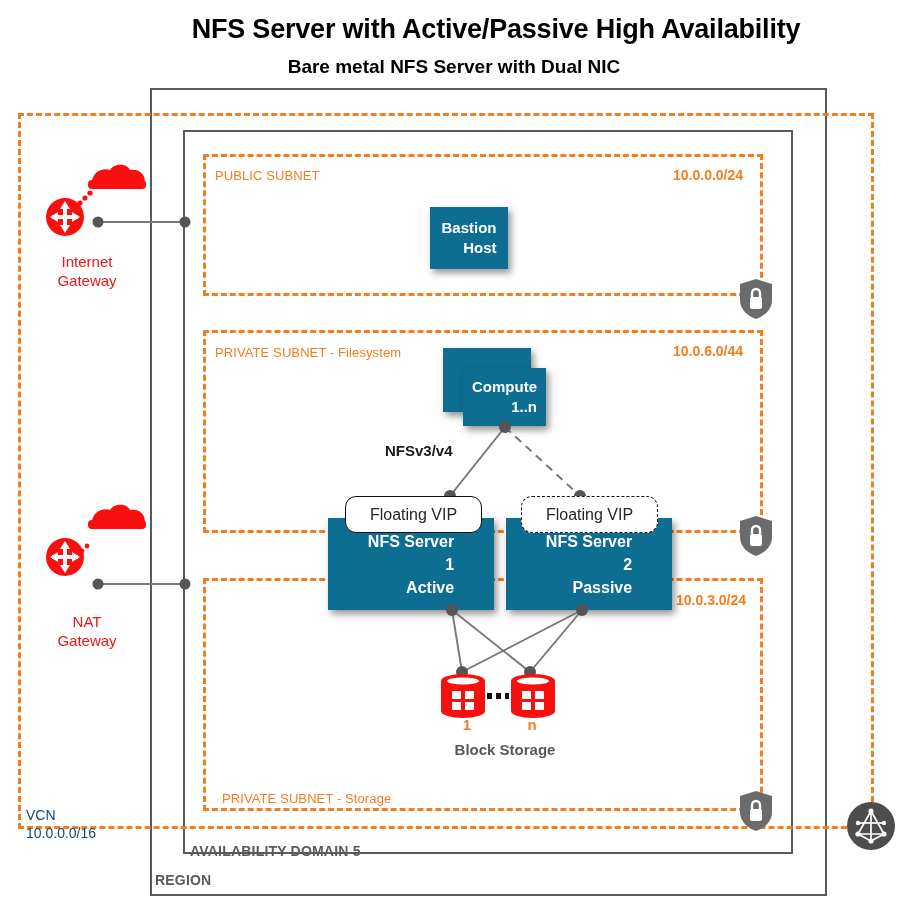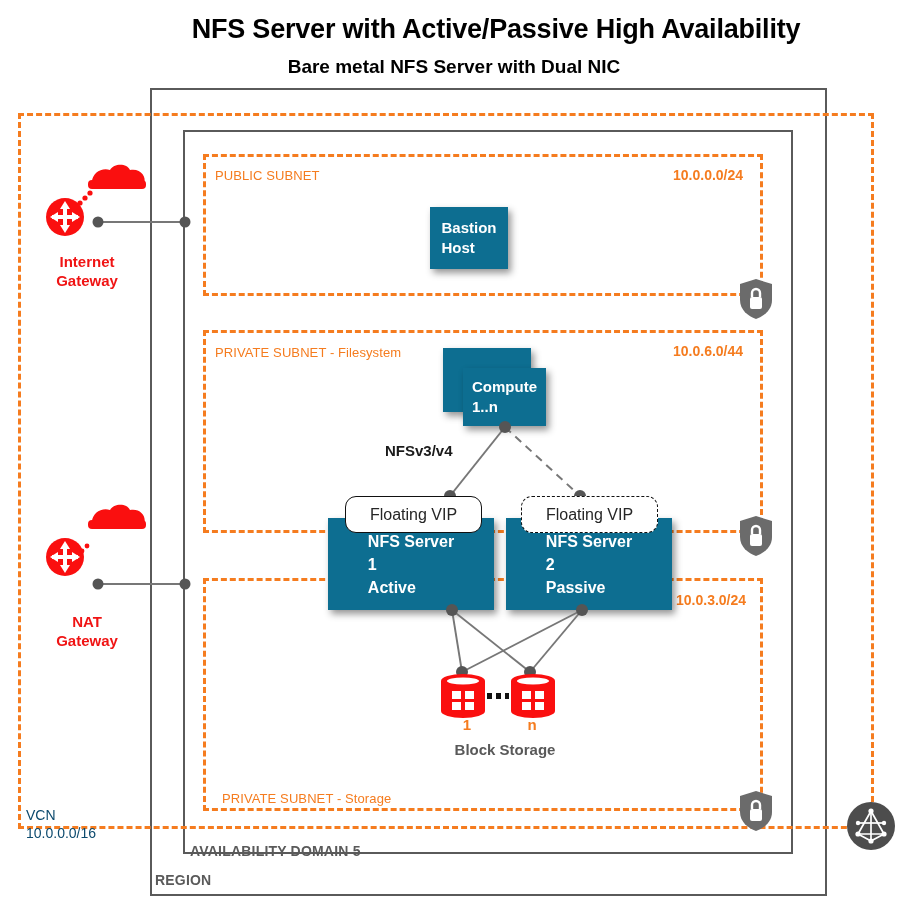--- a/index.html
+++ b/index.html
@@ -30,36 +30,36 @@
   .cidr{font-size:14px;font-weight:bold;color:#f57c1f;}
 
   #lbl-public{left:215px;top:168px;}
   #cidr-public{left:673px;top:167px;}
   #lbl-fs{left:215px;top:345px;}
   #cidr-fs{left:673px;top:343px;}
   #lbl-storage{left:222px;top:791px;}
   #cidr-storage{left:676px;top:592px;}
 
   
-  .node{background:#0d6e91;color:#ffffff;font-weight:bold;display:flex;align-items:center;justify-content:center;text-align:left;
+  .node{background:#0d6e91;color:#ffffff;font-weight:bold;display:flex;align-items:center;justify-content:center;text-align:right;
         box-shadow:3px 4px 7px rgba(0,0,0,0.42);line-height:20px;}
   #bastion{left:430px;top:207px;width:78px;height:62px;font-size:15px;}
   #compute-back{left:443px;top:348px;width:88px;height:64px;background:#0d6e91;box-shadow:3px 4px 7px rgba(0,0,0,0.42);}
   #compute-front{left:463px;top:368px;width:83px;height:58px;font-size:15px;}
   #nfs1{left:328px;top:518px;width:166px;height:92px;font-size:16px;line-height:23px;}
   #nfs2{left:506px;top:518px;width:166px;height:92px;font-size:16px;line-height:23px;}
 
   
   .vip{background:#ffffff;border-radius:11px;display:flex;align-items:center;justify-content:center;
        font-size:16px;color:#262626;height:35px;}
   #vip1{left:345px;top:496px;width:135px;border:1.6px solid #111;}
   #vip2{left:521px;top:496px;width:135px;border:1.6px dashed #111;}
 
   
-  .gw-label{text-align:center;font-size:15px;font-weight:bold;color:#f01414;line-height:19px;width:130px;}
+  .gw-label{text-align:center;font-size:15px;font-weight:normal;color:#f01414;line-height:19px;width:130px;}
   #ig-label{left:22px;top:252px;}
   #nat-label{left:22px;top:612px;}
 
   
   .cyl-label{font-size:15px;color:#f57c1f;font-weight:bold;text-align:center;width:30px;}
   #cyl1-lbl{left:452px;top:716px;}
   #cyln-lbl{left:517px;top:716px;}
   #storage-caption{left:360px;top:740px;width:290px;text-align:center;font-size:15px;font-weight:bold;color:#595959;line-height:19px;}
 
   #nfsv-label{left:385px;top:442px;font-size:15px;font-weight:bold;color:#1a1a1a;}

